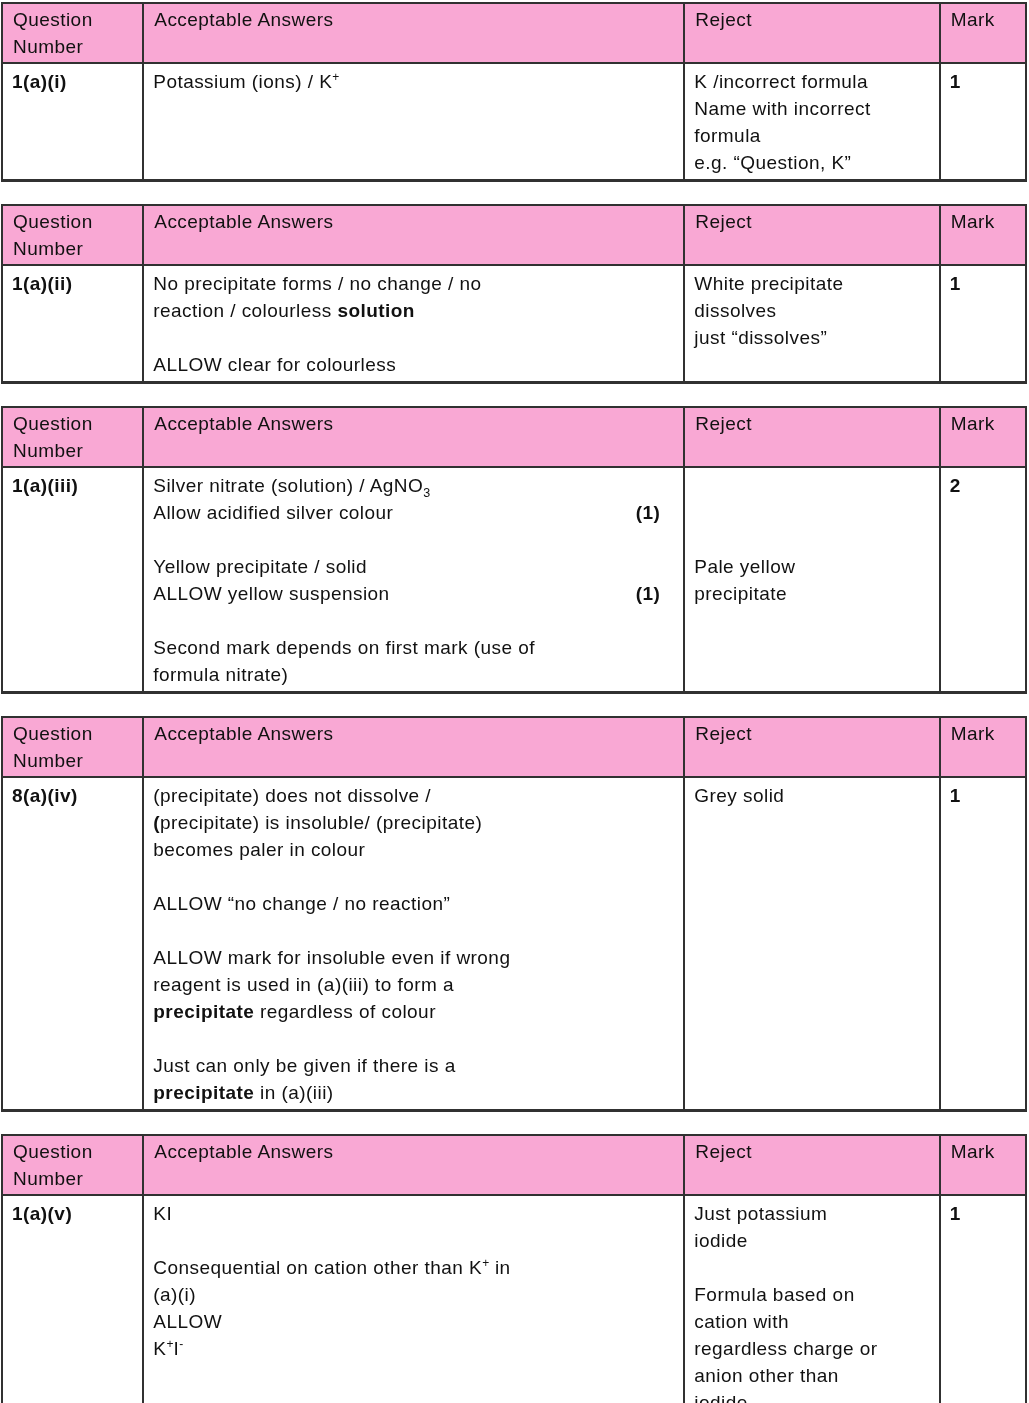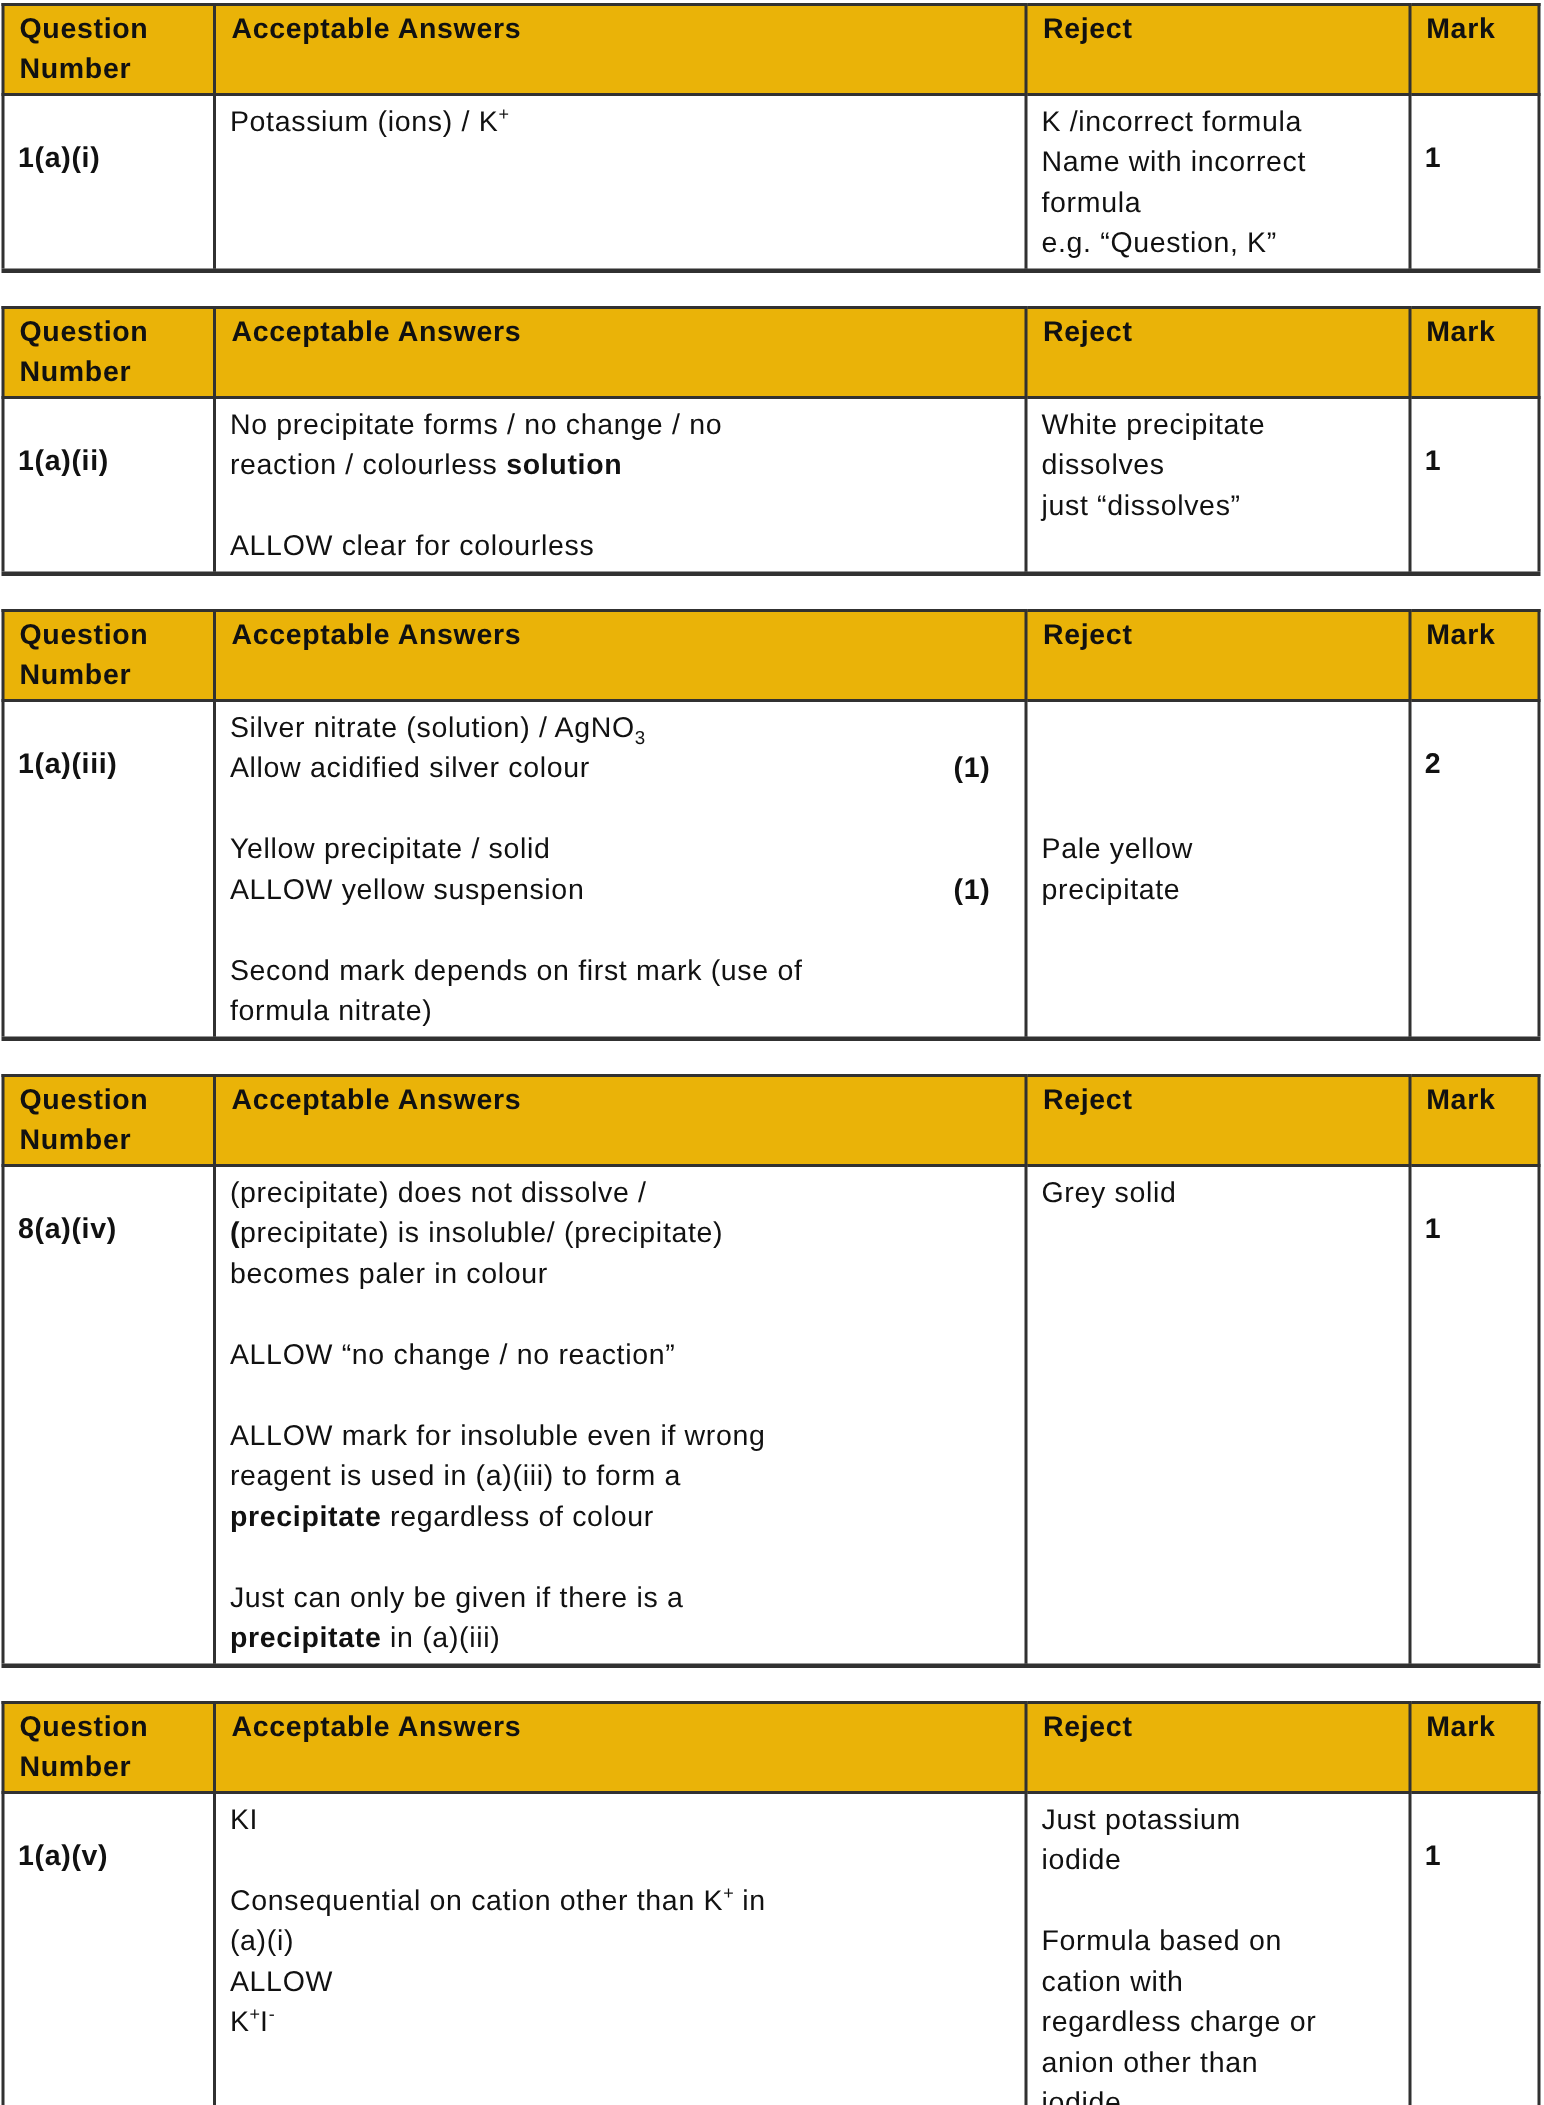--- a/index.html
+++ b/index.html
@@ -30,22 +30,22 @@
   col.c2 { width: 540px; }
   col.c3 { width: 255px; }
   col.c4 { width: 86px; }
   th, td {
     border: 2px solid #313131;
     vertical-align: top;
     text-align: left;
     padding: 2px 9px;
   }
   th {
-    background: #eab308;
-    font-weight: 700;
+    background: #f9a8d4;
+    font-weight: 400;
     line-height: 27px;
     height: 54px;
     padding-left: 10px;
   }
   td {
     padding-top: 4px;
     padding-bottom: 3px;
   }
   .line {
     line-height: 27px;
@@ -56,21 +56,20 @@
     display: flex;
     justify-content: space-between;
   }
   .line .rightpad {
     margin-right: 14px;
     font-weight: 700;
   }
   .qtext {
     font-weight: 700;
     line-height: 27px;
-    margin-top: 24px;
   }
   sup {
     font-size: 12px;
     letter-spacing: 0;
     line-height: 0;
   }
   sub {
     font-size: 12.5px;
     letter-spacing: 0;
     line-height: 0;

